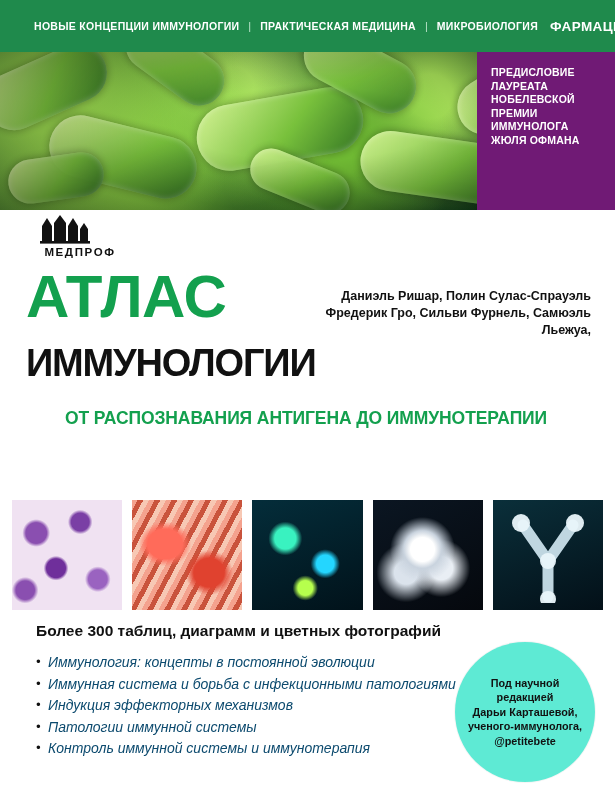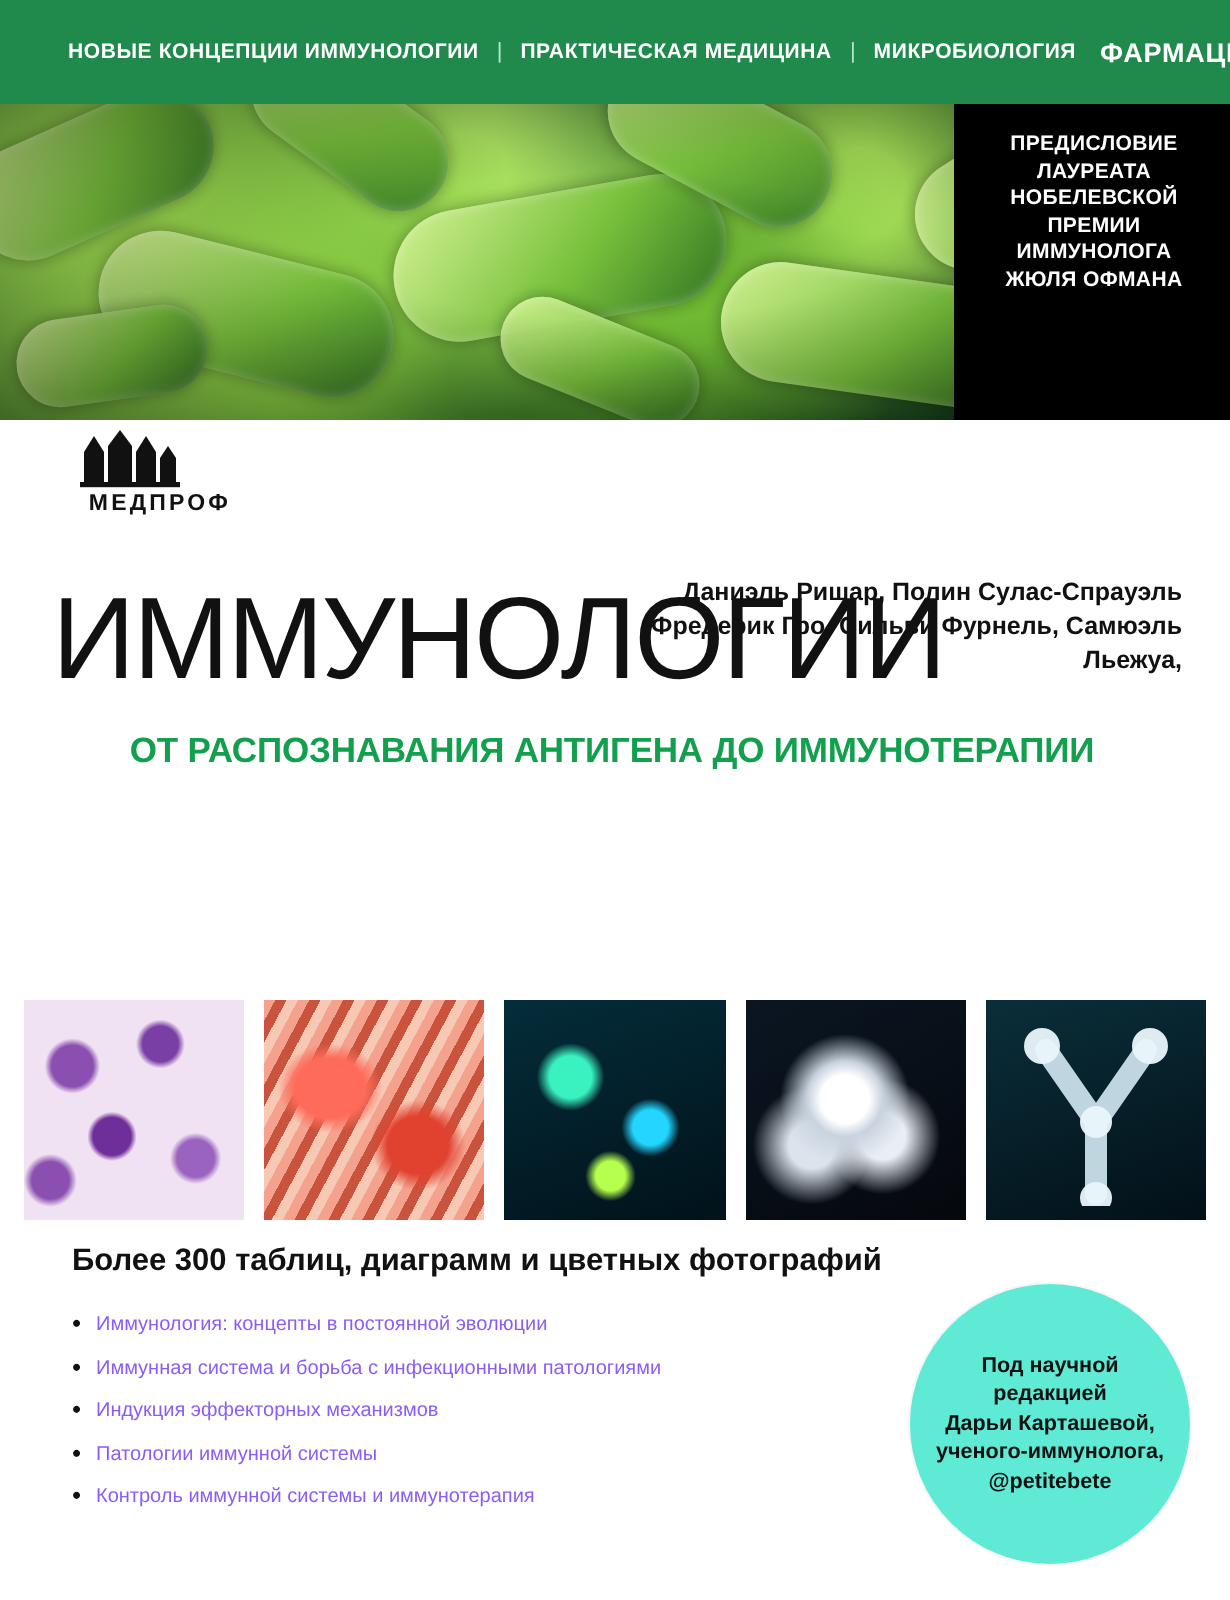--- a/index.html
+++ b/index.html
@@ -94,24 +94,23 @@
     background: radial-gradient(ellipse at 50% 45%, rgba(0,0,0,0) 30%, rgba(0,0,0,0.38) 100%);
   }
 
   
   .nobel-panel {
     position: absolute;
     top: 52px;
     right: 0;
     width: 138px;
     height: 158px;
-    background: #000000;
+    background: #701a75;
     z-index: 5;
     padding: 14px 12px 10px 14px;
-    text-align: center;
   }
   .nobel-panel .line {
     color: #ffffff;
     font-size: 10.5px;
     font-weight: bold;
     line-height: 13.6px;
     letter-spacing: 0.2px;
     text-transform: uppercase;
   }
 
@@ -145,26 +144,26 @@
     width: 560px;
   }
   .title-1 {
     font-size: 60px;
     line-height: 58px;
     font-weight: bold;
     color: #13a04e;
     letter-spacing: -0.5px;
   }
   .title-2 {
-    font-size: 58px;
+    font-size: 38px;
     line-height: 62px;
-    font-weight: normal;
+    font-weight: bold;
     color: #111111;
     letter-spacing: -1.2px;
-    margin-top: 21px;
+    margin-top: 6px;
   }
   .subtitle {
     margin-top: 14px;
     font-size: 17.5px;
     font-weight: bold;
     color: #13a04e;
     letter-spacing: -0.1px;
     text-align: center;
   }
 
@@ -242,25 +241,26 @@
   }
   .bullets {
     position: absolute;
     left: 36px;
     top: 652px;
     width: 420px;
     z-index: 6;
   }
   .bullets li {
     list-style: none;
-    font-size: 10px;
-    color: #8b5cf6;
+    font-size: 14px;
+    color: #0c4a6e;
     line-height: 21.5px;
     position: relative;
     padding-left: 12px;
+    font-style: italic;
   }
   .bullets li::before {
     content: "•";
     position: absolute;
     left: 0;
     top: -1px;
     color: #111111;
     font-size: 13px;
   }
 
@@ -341,20 +341,21 @@
     </svg>
     <div class="wordmark">МЕДПРОФ</div>
   </div>
 
   <div class="authors">
     <div class="aline">Даниэль Ришар, Полин Сулас-Спрауэль</div>
     <div class="aline">Фредерик Гро, Сильви Фурнель, Самюэль Льежуа,</div>
   </div>
 
   <div class="title-wrap">
+    <div class="title-1">АТЛАС</div>
     <div class="title-2">ИММУНОЛОГИИ</div>
     <div class="subtitle">ОТ РАСПОЗНАВАНИЯ АНТИГЕНА ДО ИММУНОТЕРАПИИ</div>
   </div>
 
   <div class="thumbs">
     <div class="thumb t1"></div>
     <div class="thumb t2"></div>
     <div class="thumb t3"></div>
     <div class="thumb t4"></div>
     <div class="thumb t5">

